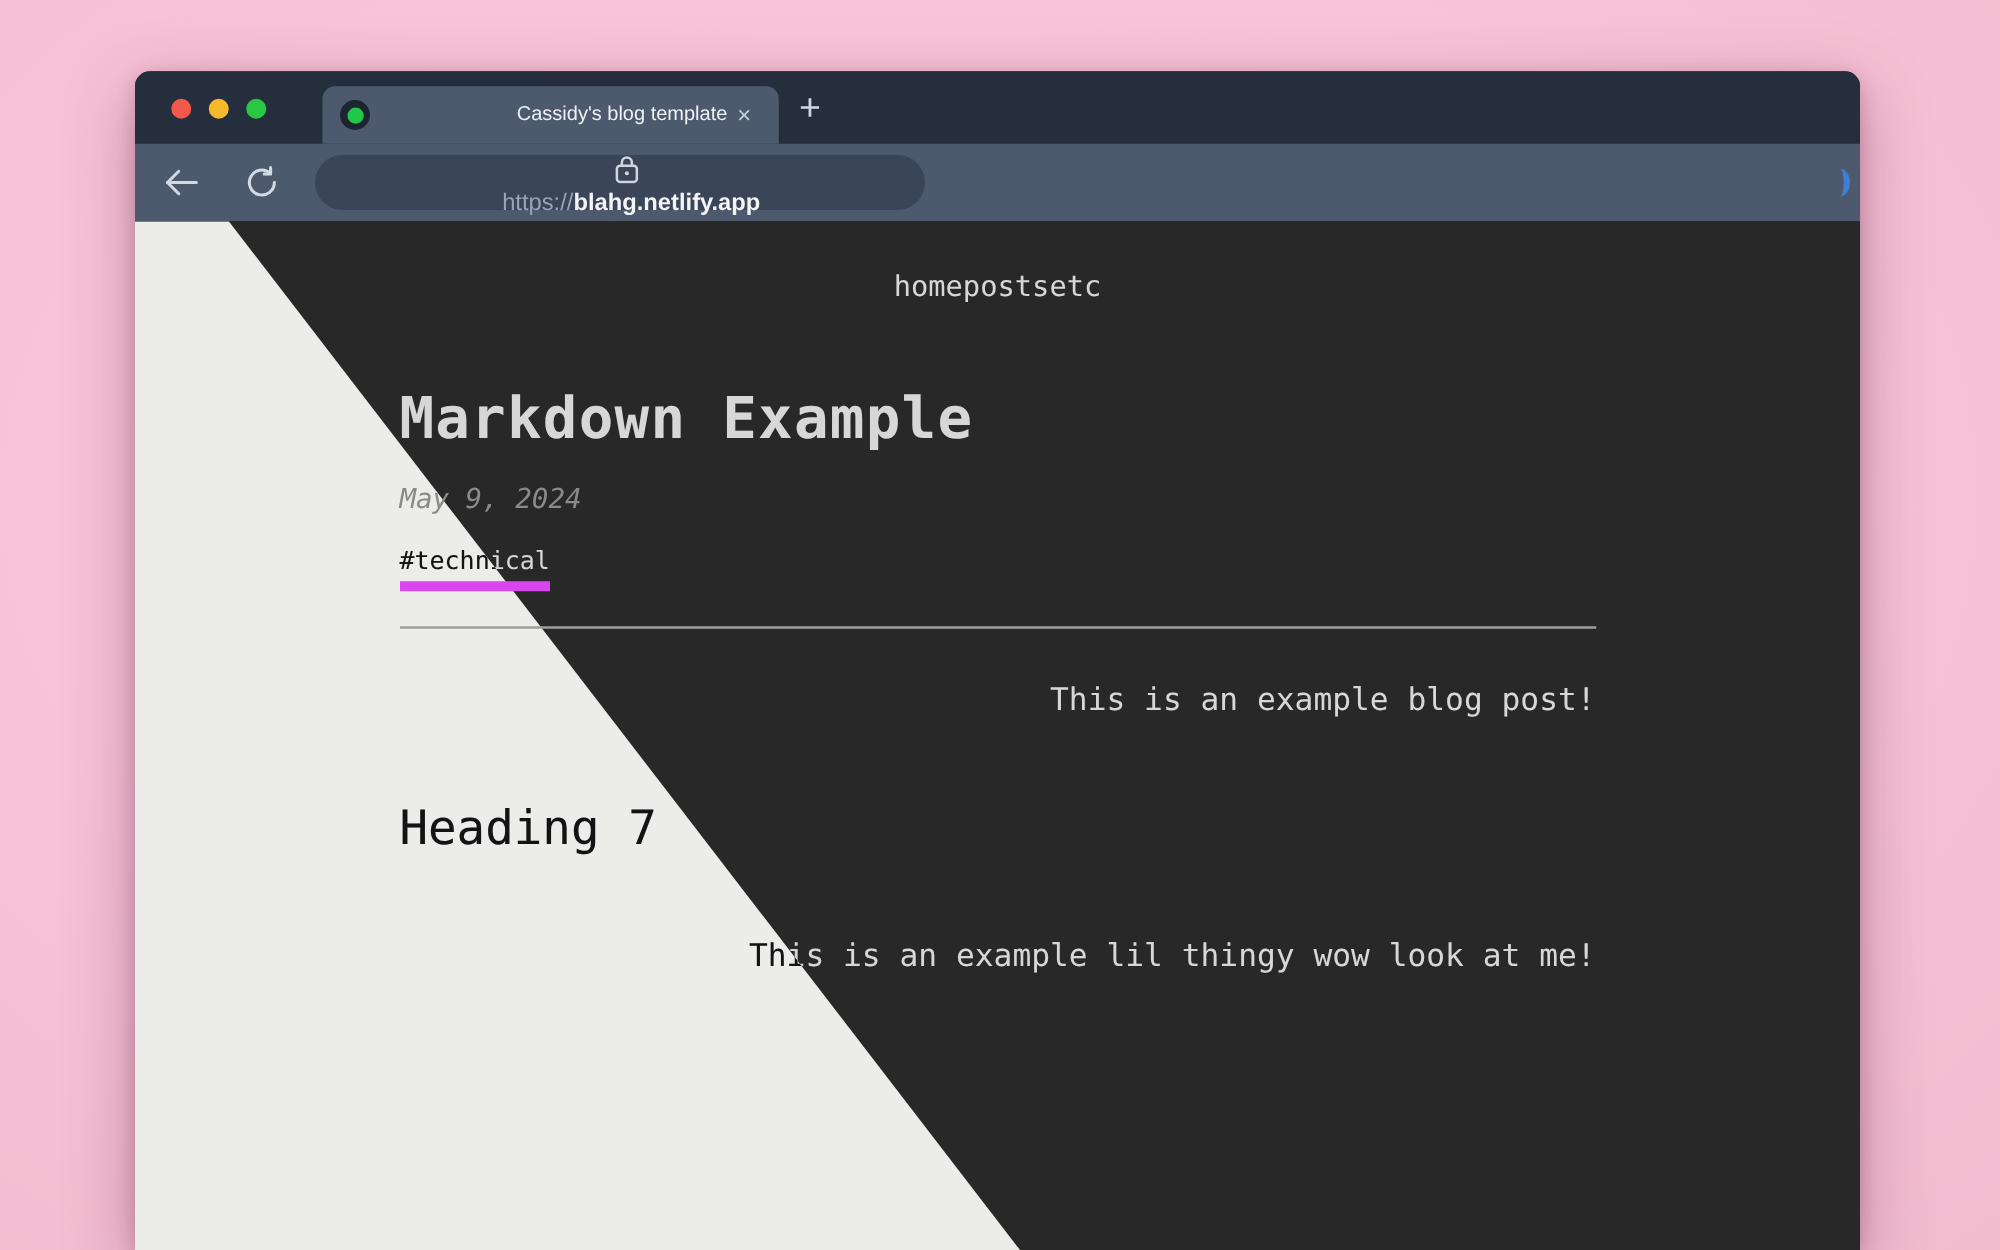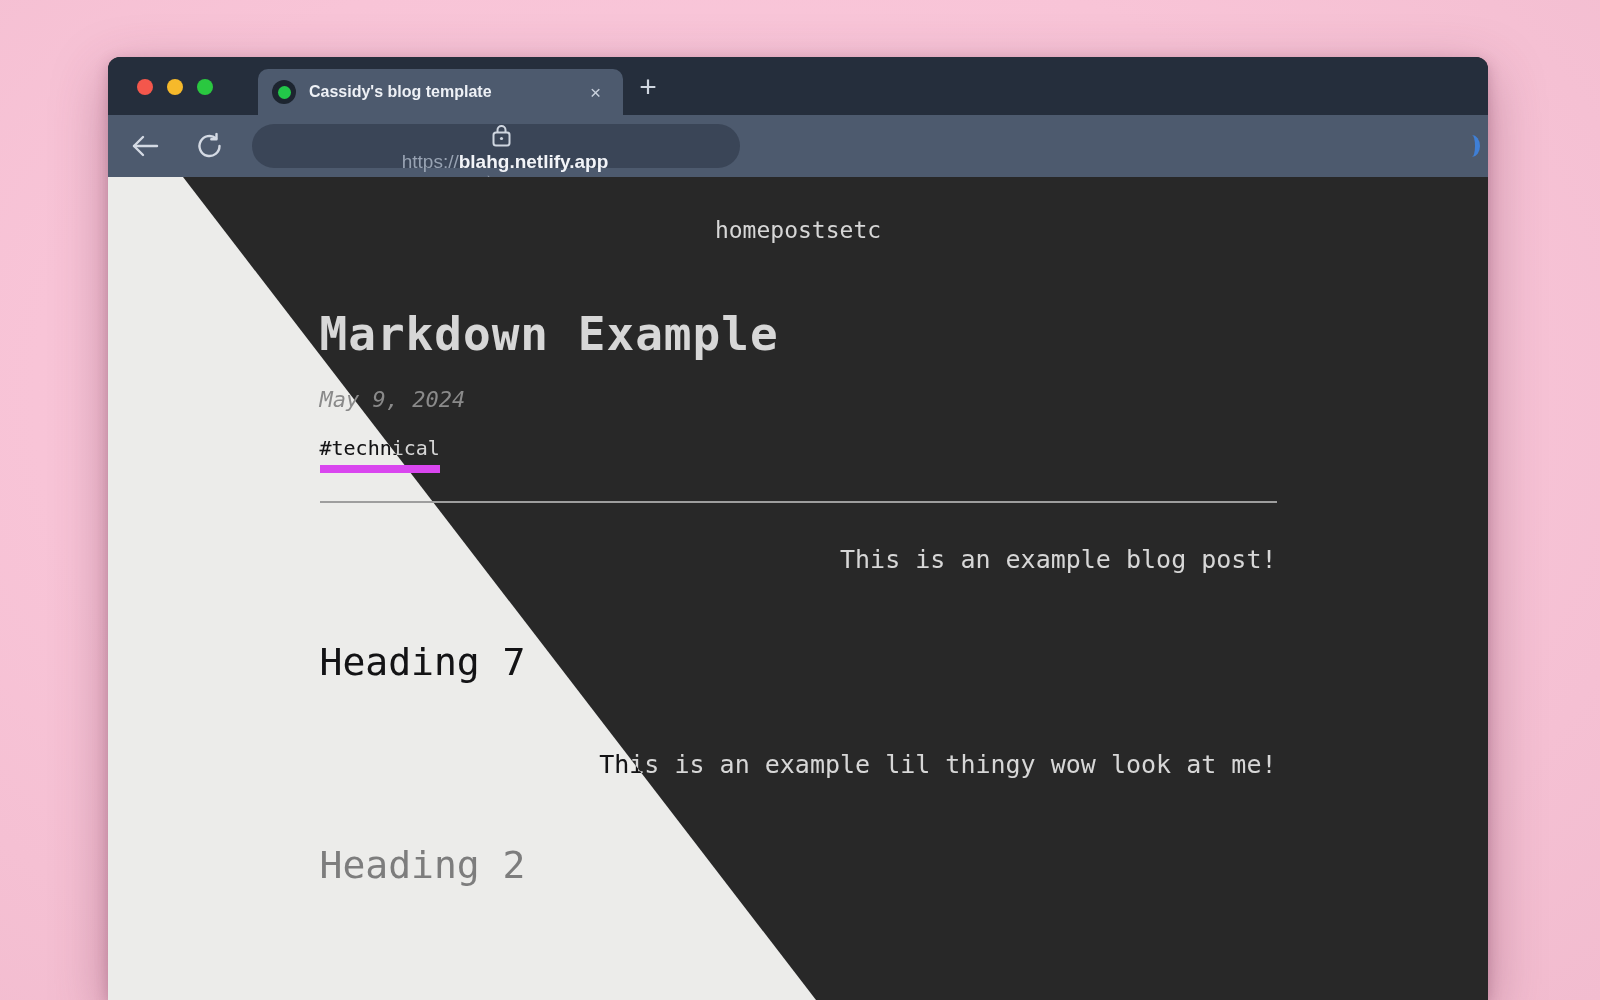--- a/index.html
+++ b/index.html
@@ -30,22 +30,22 @@
     position:absolute; left:150px; top:12px; width:365px; height:46px;
     background:#4d5a6e; border-radius:10px 10px 0 0;
     display:flex; align-items:center; padding:0 14px;
   }
   .favicon {
     width:24px; height:24px; border-radius:50%; background:#1d2530;
     display:flex; align-items:center; justify-content:center; flex:0 0 auto;
   }
   .favicon .dot { width:13px; height:13px; border-radius:50%; background:#22c749; }
   .tab-title {
-    margin-left:13px; color:#eef1f6; font-size:16px; font-weight:700;
-    white-space:nowrap; overflow:hidden; flex:1 1 auto;
+    margin-left:13px; color:#eef1f6; font-size:16px; font-weight:400;
+    white-space:nowrap; overflow:hidden; flex:1 1 auto;text-align:right;
   }
   .tab-close {
     flex:0 0 auto; color:#c9d1dd; font-size:19px; line-height:1;
     padding:4px 8px; cursor:default;
   }
   .newtab {
     position:absolute; left:524px; top:15px; width:32px; height:32px;
     color:#cfd6e0; font-size:30px; font-weight:300; line-height:30px; text-align:center;
   }
 
@@ -196,18 +196,17 @@
         </div>
 
         <hr class="rule">
 
         <p class="p-text intro">This is an example blog post!</p>
 
         <h2 class="h1">Heading 7</h2>
 
         <p class="p-text para1">This is an example lil thingy wow look at me!</p>
 
-        <h2 class="h2">Heading 2</h2>
 
       </main>
     </div>
   </div>
 </div>
 
 </body></html>

